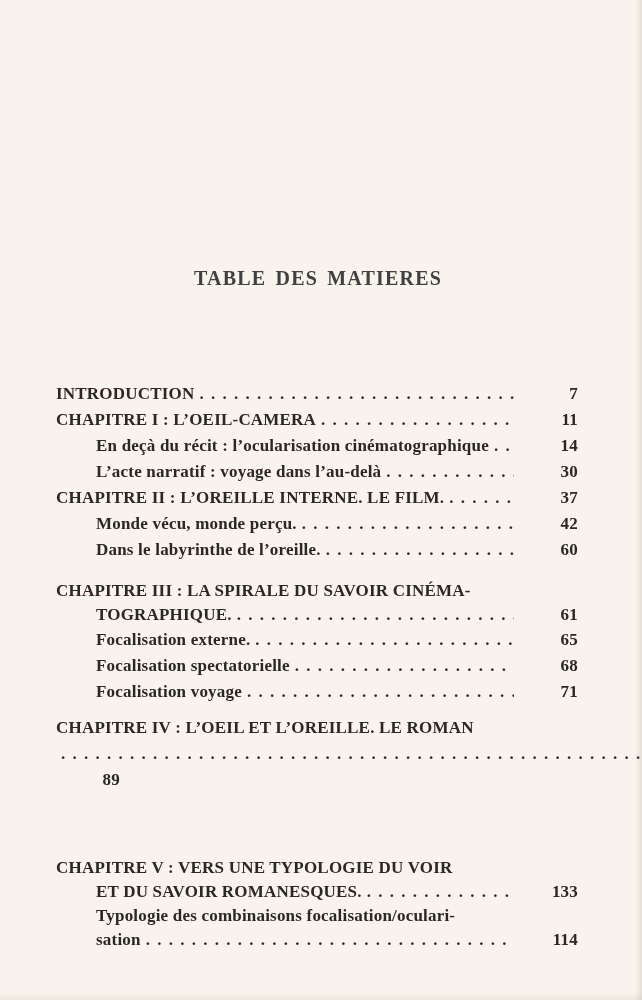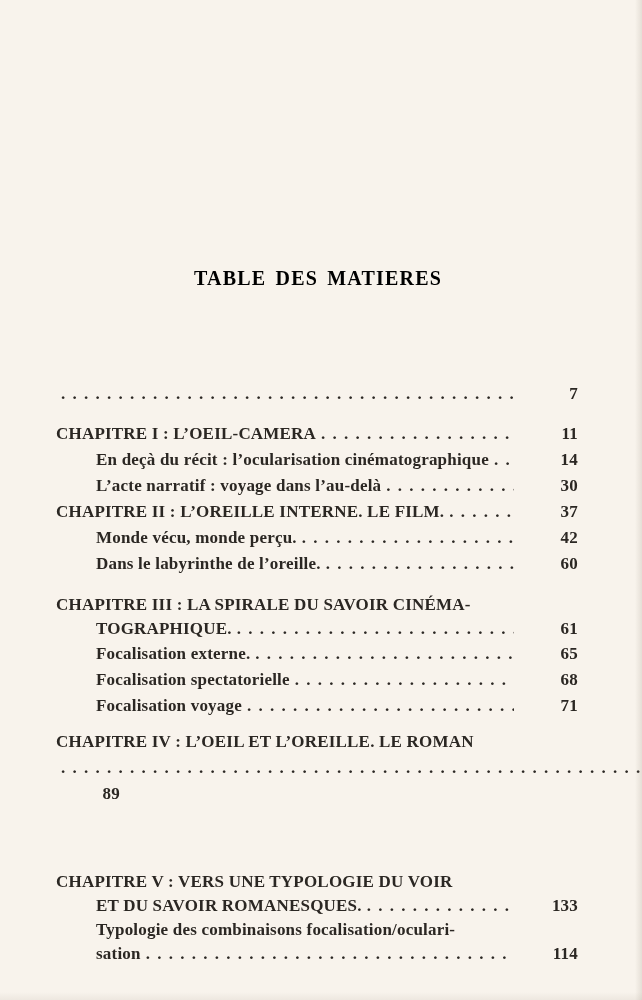--- a/index.html
+++ b/index.html
@@ -31,21 +31,21 @@
   }
   .title {
     position: absolute;
     top: 267px;
     left: 0;
     width: 636px;
     text-align: center;
     font-size: 20px;
     letter-spacing: 1.2px;
     word-spacing: 3px;
-    color: #000000;
+    color: #404040;
   }
   .toc {
     position: absolute;
     top: 381px;
     left: 56px;
     width: 522px;
   }
   .row {
     display: flex;
     align-items: baseline;
@@ -62,36 +62,37 @@
     overflow: hidden;
     white-space: nowrap;
     letter-spacing: 1.5px;
     padding-left: 5px;
   }
   .pagenum {
     flex: 0 0 64px;
     width: 64px;
     text-align: right;
   }
-  .mt14 { margin-top: 14px; }
+  .mt14 { }
   .mt9  { }
   .mt16 { margin-top: 16px; }
   .mt10 { margin-top: 10px; flex-direction: column; }
   .mt15 { margin-top: 25px; }
 </style>
 </head>
 <body>
 
 <div class="page">
 
   <div class="title">TABLE DES MATIERES</div>
 
   <div class="toc">
 
     <div class="row">
+      <span class="label">INTRODUCTION</span>
       <span class="leader">. . . . . . . . . . . . . . . . . . . . . . . . . . . . . . . . . . . . . . . . . . . . . . . . . . . . . . . . . . . . . . . . . . . . . . . .</span>
       <span class="pagenum">7</span>
     </div>
 
     <div class="row mt14">
       <span class="label">CHAPITRE I : L’OEIL-CAMERA</span>
       <span class="leader">. . . . . . . . . . . . . . . . . . . . . . . . . . . . . . . . . . . . . . . . . . . . . . . . . . . . . . . . . . . . . . . . . . . . . . . .</span>
       <span class="pagenum">11</span>
     </div>
 

